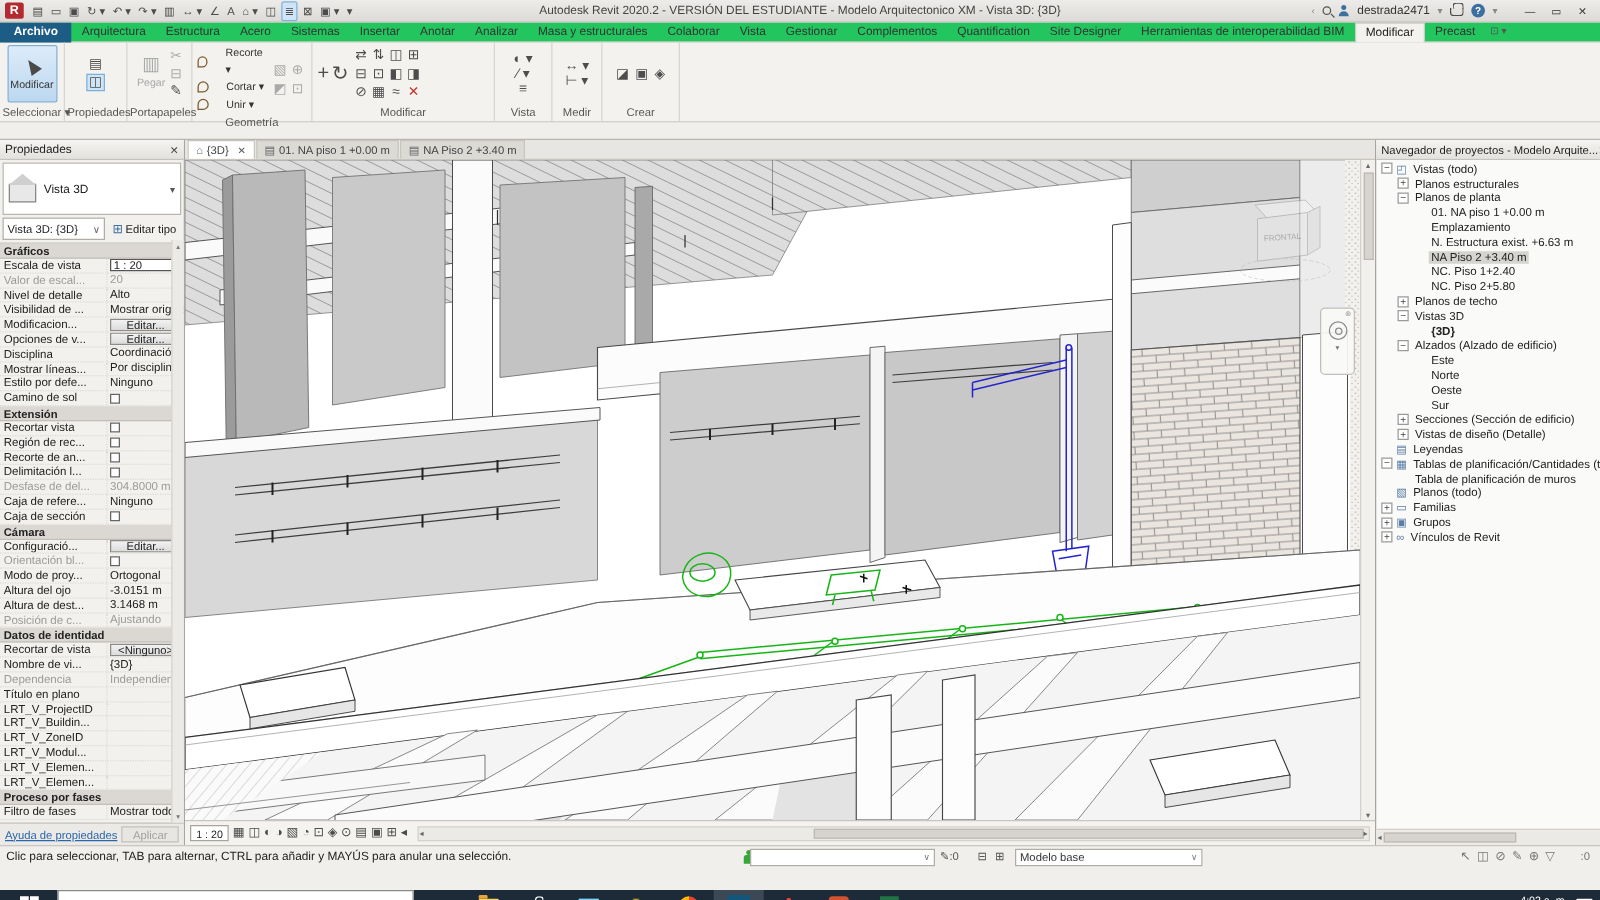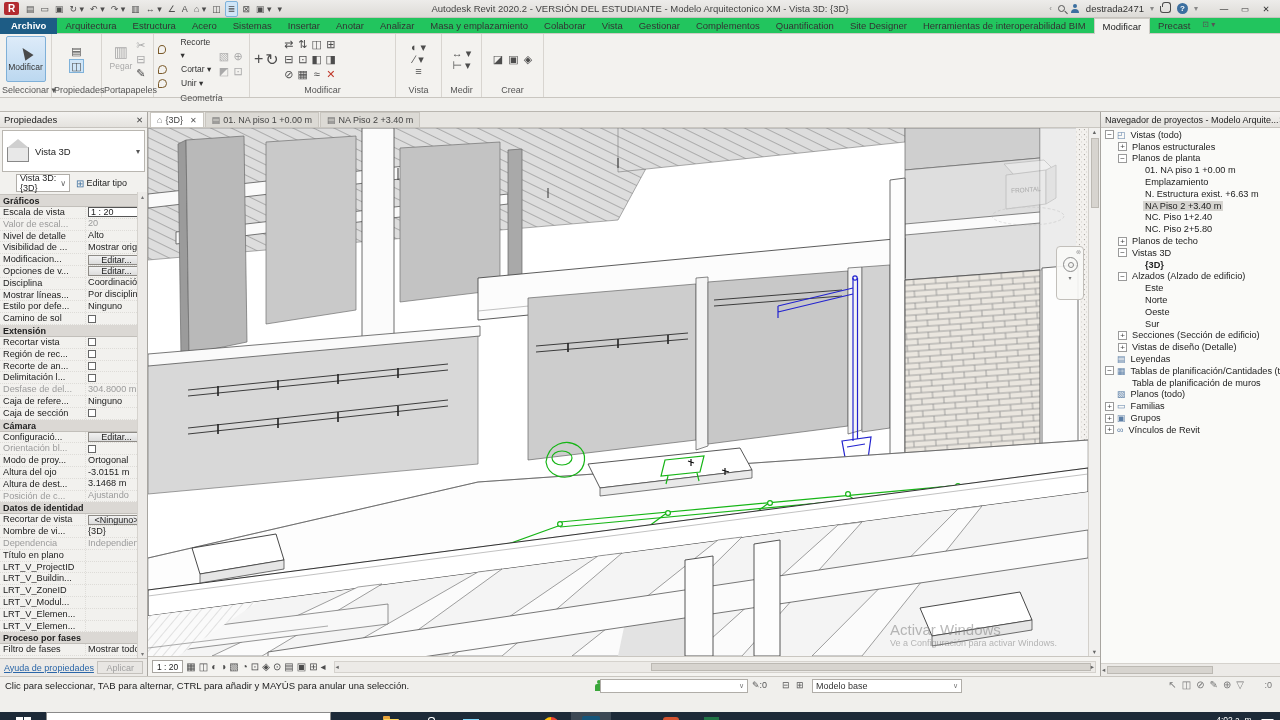--- a/index.html
+++ b/index.html
@@ -55,21 +55,21 @@
 .main{height:564px;display:flex}
 
 .props{width:148px;background:#f2f1ee;border-right:1px solid #a8a5a0;display:flex;flex-direction:column;position:relative}
 .phead{height:16px;display:flex;align-items:center;background:linear-gradient(#f4f3f1,#e4e2de);border-bottom:1px solid #c6c3be;padding:0 4px;font-size:9.5px}
 .phead .x{margin-left:auto;font-size:8.5px;color:#444}
 .typesel{height:42px;background:#fff;border:1px solid #b9b6b0;margin:2px;display:flex;align-items:center;padding:0 4px;gap:6px}
 .house{width:22px;height:15px;position:relative;background:#e8e8e8;border:1px solid #888;margin-top:6px}
 .house::before{content:"";position:absolute;left:-1px;top:-9px;width:0;height:0;border-left:11px solid transparent;border-right:11px solid transparent;border-bottom:9px solid #cfcfcf}
 .typesel .tname{font-size:9.5px;flex:1}
 .typesel .car{color:#555;font-size:8px}
-.typerow{height:20px;display:flex;gap:2px;padding:0 16px 2px}
+.typerow{height:20px;display:flex;gap:2px;padding:0 2px 2px}
 .combo{flex:1;background:#fff;border:1px solid #b0ada8;display:flex;align-items:center;padding:0 3px;font-size:9px}
 .combo .car{margin-left:auto;color:#666;font-size:8px}
 .edittype{display:flex;align-items:center;gap:2px;font-size:9px;padding:0 3px;border:1px solid transparent}
 .edittype .eglyph{font-size:10px;color:#3c6f9f}
 #prows{flex:1;overflow:hidden;border-top:1px solid #c6c3be}
 .psec{height:12px;background:#dbd8d4;border-bottom:1px solid #c2bfba;display:flex;align-items:flex-end;padding:0 3px;font-weight:bold;font-size:9px}
 .psec .pcar{margin-left:auto;color:#555;font-size:8px}
 .prow{height:11.8px;display:flex;border-bottom:1px dotted #dedcd8;font-size:9.2px;line-height:11.5px}
 .plab{width:86px;padding-left:3px;overflow:hidden;white-space:nowrap;border-right:1px dotted #dedcd8;color:#222}
 .pval{flex:1;padding:0 2px;overflow:hidden;white-space:nowrap;display:flex;align-items:center}
@@ -225,21 +225,21 @@
 <div class="tabsbar">
   <div id="rtabs">
       <div class="rtab file">Archivo</div>
       <div class="rtab">Arquitectura</div>
       <div class="rtab">Estructura</div>
       <div class="rtab">Acero</div>
       <div class="rtab">Sistemas</div>
       <div class="rtab">Insertar</div>
       <div class="rtab">Anotar</div>
       <div class="rtab">Analizar</div>
-      <div class="rtab">Masa y emplazamiento</div>
+      <div class="rtab">Masa y estructurales</div>
       <div class="rtab">Colaborar</div>
       <div class="rtab">Vista</div>
       <div class="rtab">Gestionar</div>
       <div class="rtab">Complementos</div>
       <div class="rtab">Quantification</div>
       <div class="rtab">Site Designer</div>
       <div class="rtab">Herramientas de interoperabilidad BIM</div>
       <div class="rtab on">Modificar</div>
       <div class="rtab">Precast</div>
     </div>
@@ -751,24 +751,20 @@
         <span class="navx">⊗</span>
         <span class="wheel"></span>
         <span class="navcar">▾</span>
       </div>
       <div class="vscroll">
         <span>▴</span>
         <span class="vthumb"></span>
         <span class="vsp"></span>
         <span>▾</span>
       </div>
-      <div class="watermark">
-        <div class="w1">Activar Windows</div>
-        <div class="w2">Ve a Configuración para activar Windows.</div>
-      </div>
     </div>
     <div class="canvas-bottom">
       <div class="vcb">
         <span class="scalebox">1 : 20</span>
         <span id="vcicons" style="display:flex;gap:3px">
             <span class="vci">▦</span>
             <span class="vci">◫</span>
             <span class="vci">◐</span>
             <span class="vci">◑</span>
             <span class="vci">▧</span>

